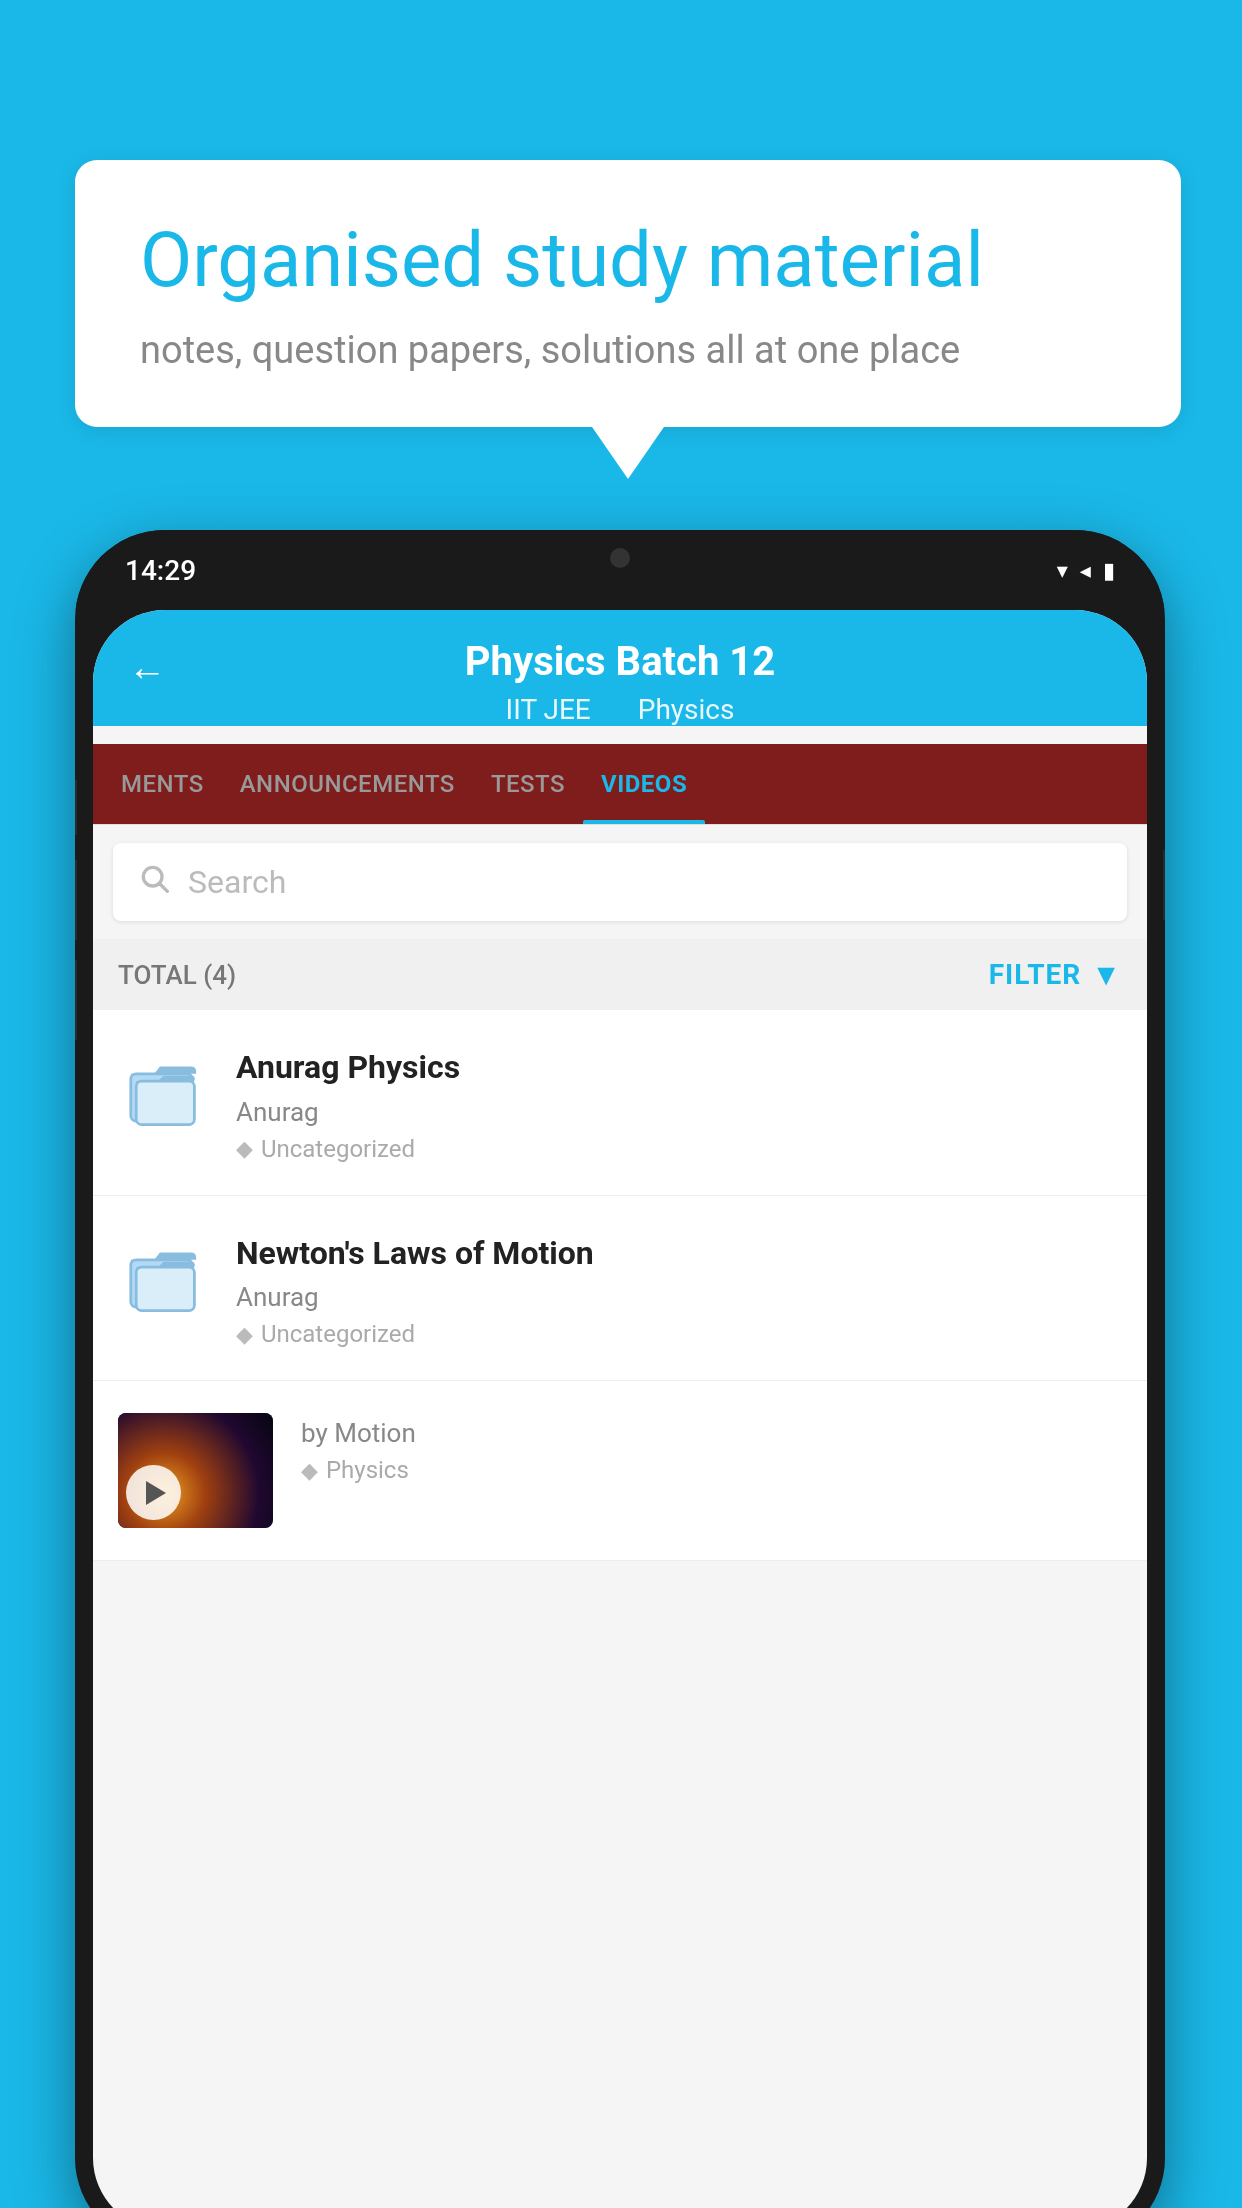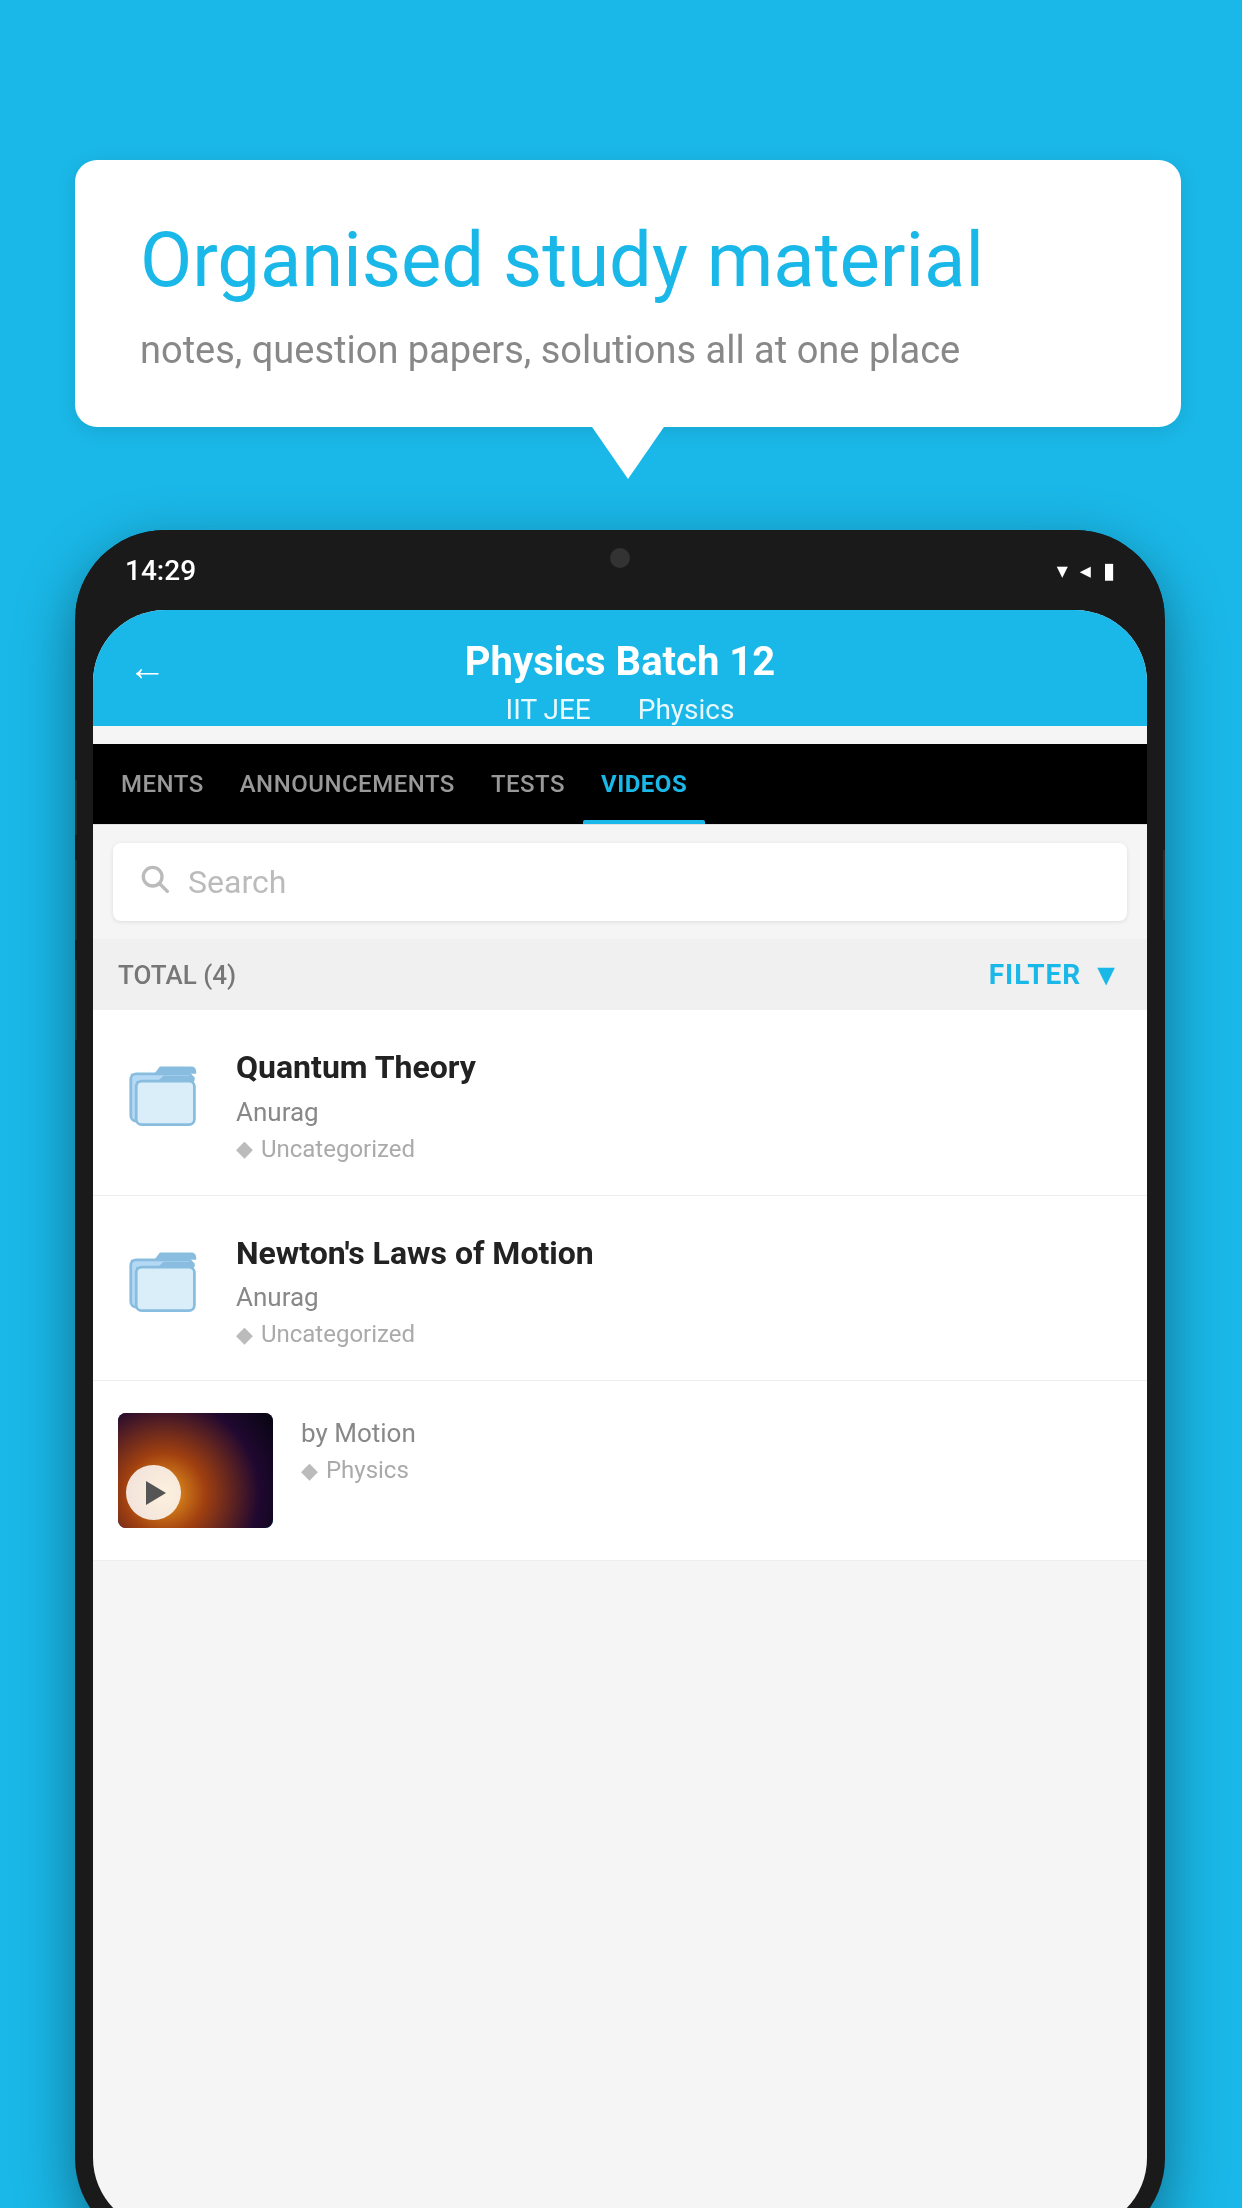--- a/index.html
+++ b/index.html
@@ -164,21 +164,21 @@
       font-size: 28px;
       margin-bottom: 18px;
     }
 
     .header-subtitle span {
       margin: 0 10px;
     }
 
     
     .tabs-bar {
-      background: #000000;
+      background: #7f1d1d;
       display: flex;
       align-items: center;
       padding: 0 10px;
       border-bottom: 1px solid #e0e0e0;
     }
 
     .tab-item {
       padding: 26px 18px;
       font-size: 24px;
       font-weight: 500;
@@ -486,21 +486,21 @@
             <svg width="75" height="80" viewBox="0 0 40 44" fill="none" xmlns="http://www.w3.org/2000/svg">
 
               <rect x="2" y="12" width="34" height="26" rx="3" fill="#b3d9f5" stroke="#88bde0" stroke-width="1.5"></rect>
               <path d="M2 15 Q2 12 5 12 L15 12 L18 8 L35 8 Q38 8 38 11 L38 12 L2 12 Z" fill="#88bde0"></path>
 
               <rect x="5" y="16" width="32" height="24" rx="3" fill="#d9eef9" stroke="#88bde0" stroke-width="1.5"></rect>
               <path d="M5 19 Q5 16 8 16 L17 16 L20 13 L35 13 Q38 13 37 16 L5 16 Z" fill="#88bde0"></path>
             </svg>
           </div>
           <div class="video-info">
-            <div class="video-title">Quantum Theory</div>
+            <div class="video-title">Anurag Physics</div>
             <div class="video-author">Anurag</div>
             <div class="video-tag">
               <span class="tag-icon">◆</span>
               <span class="tag-text">Uncategorized</span>
             </div>
           </div>
         </div>
 
         <div class="item-no-thumb">
           <div class="folder-wrap">

